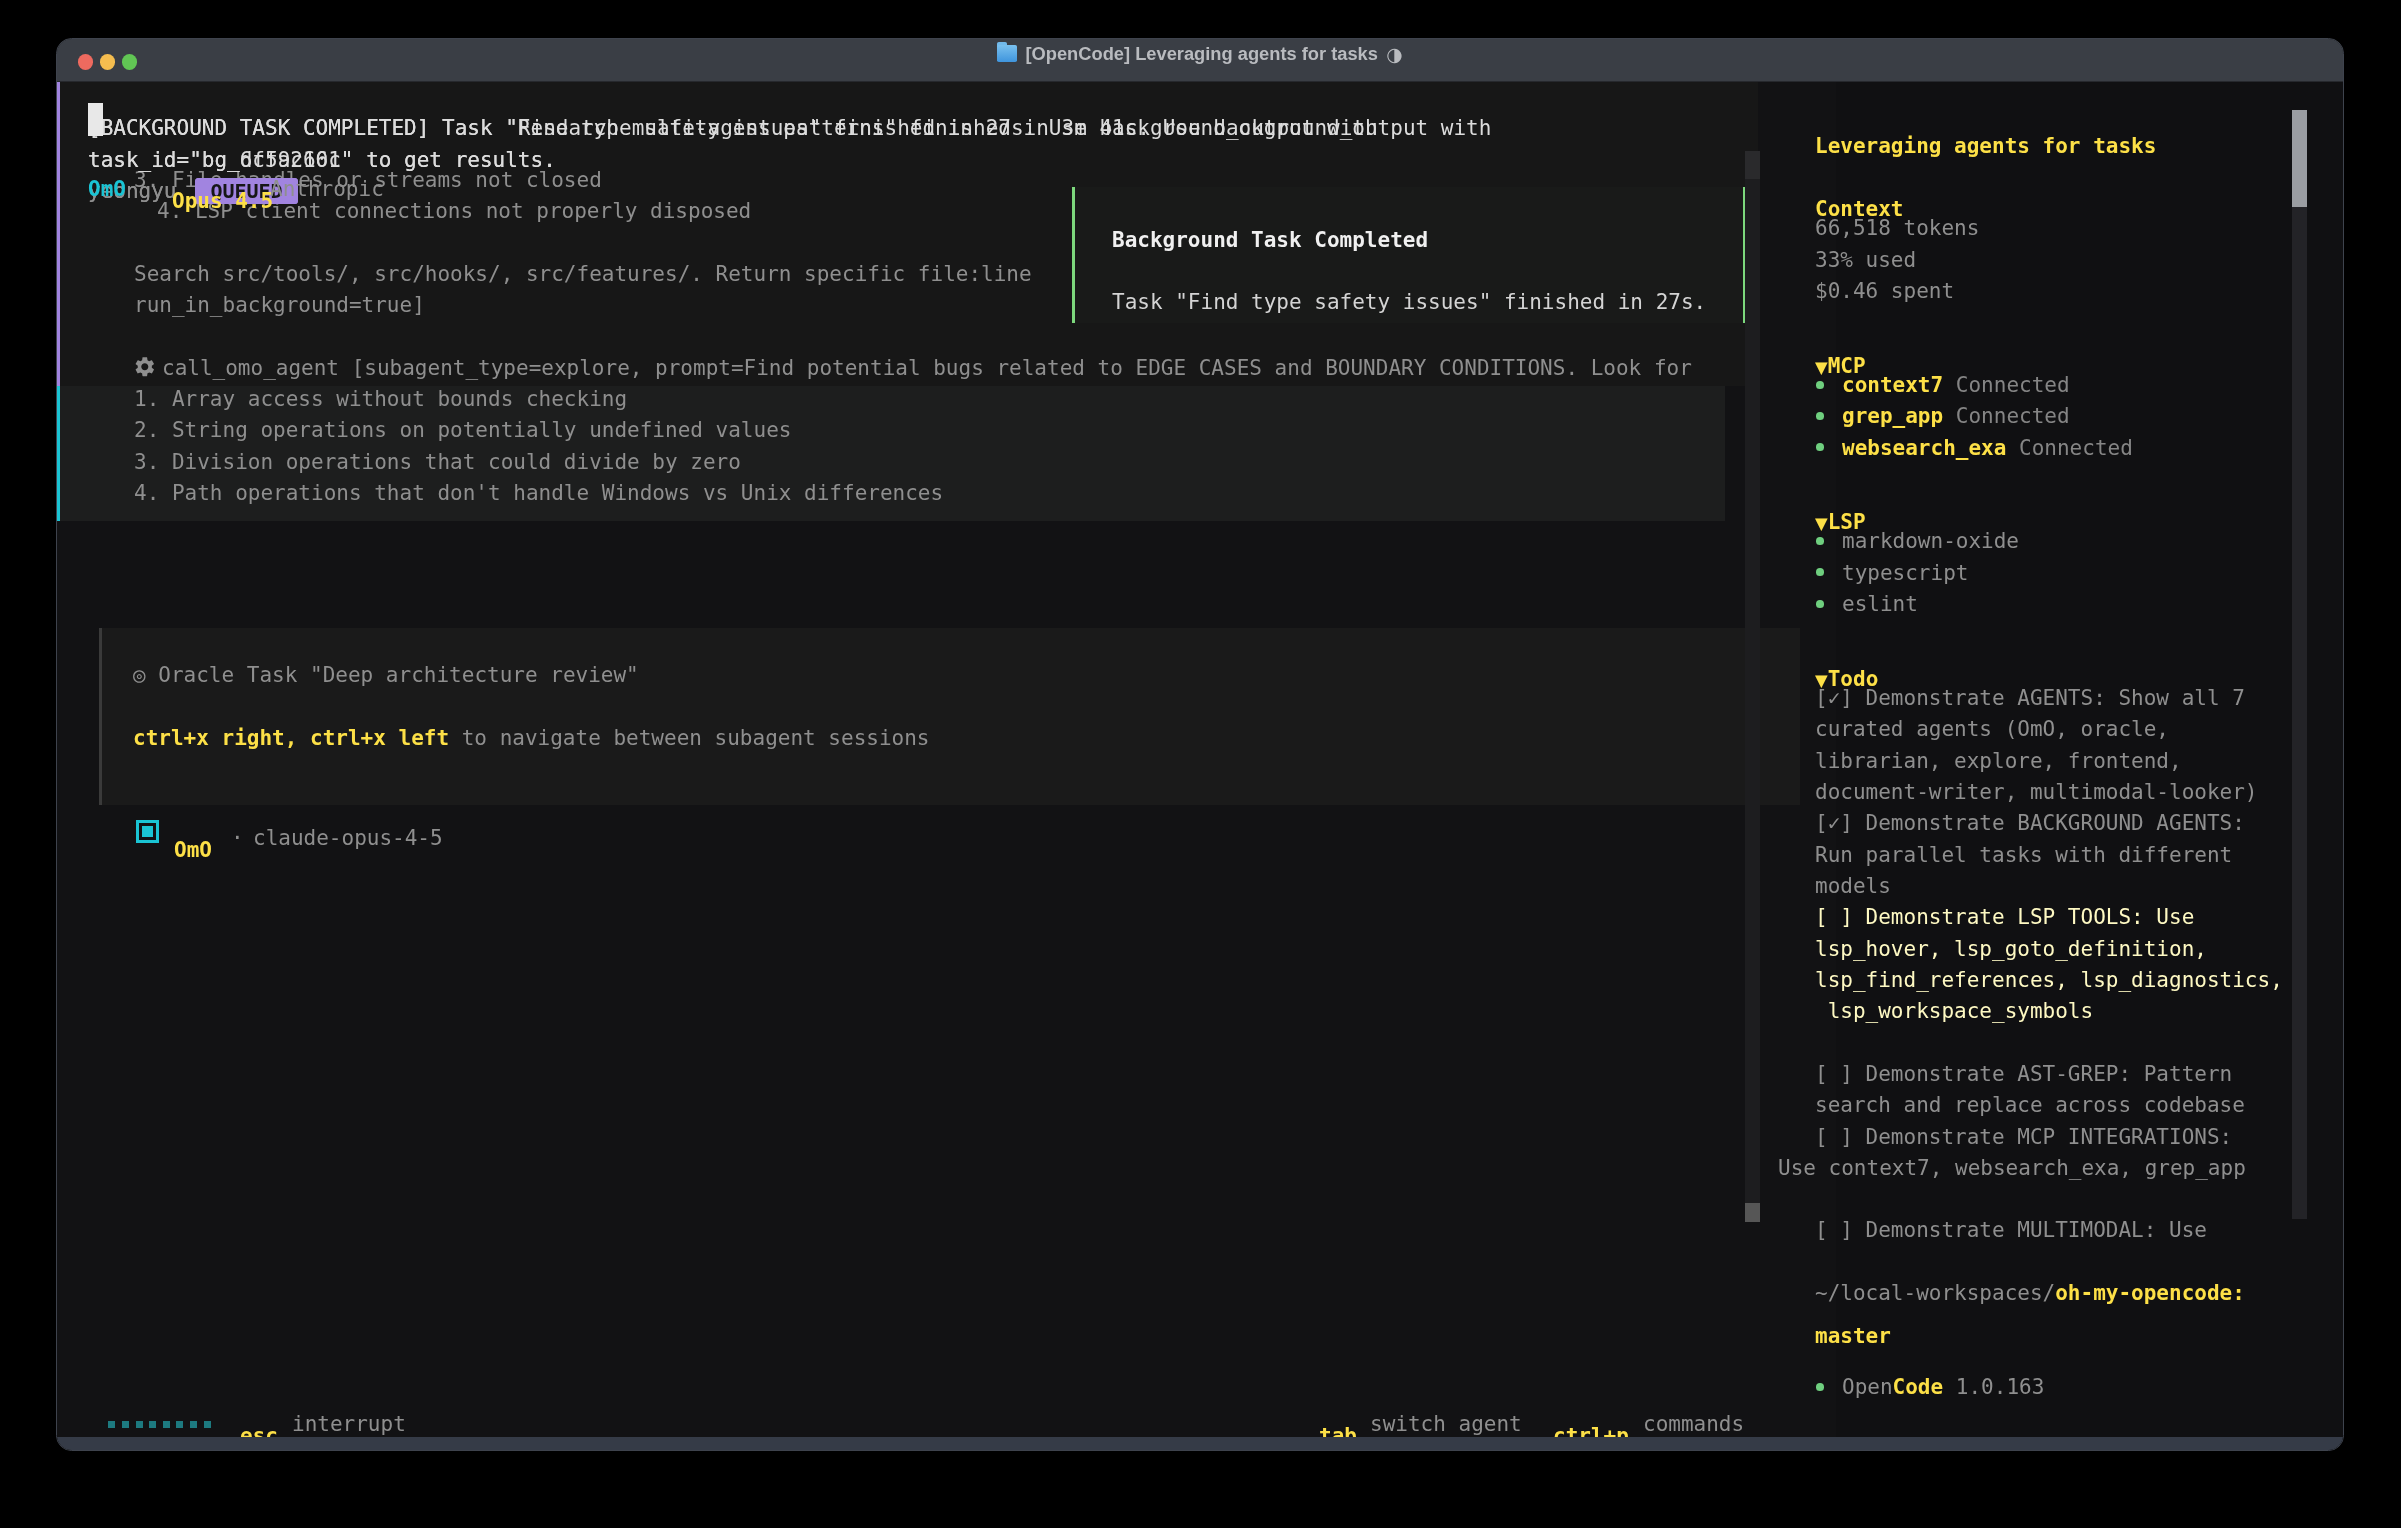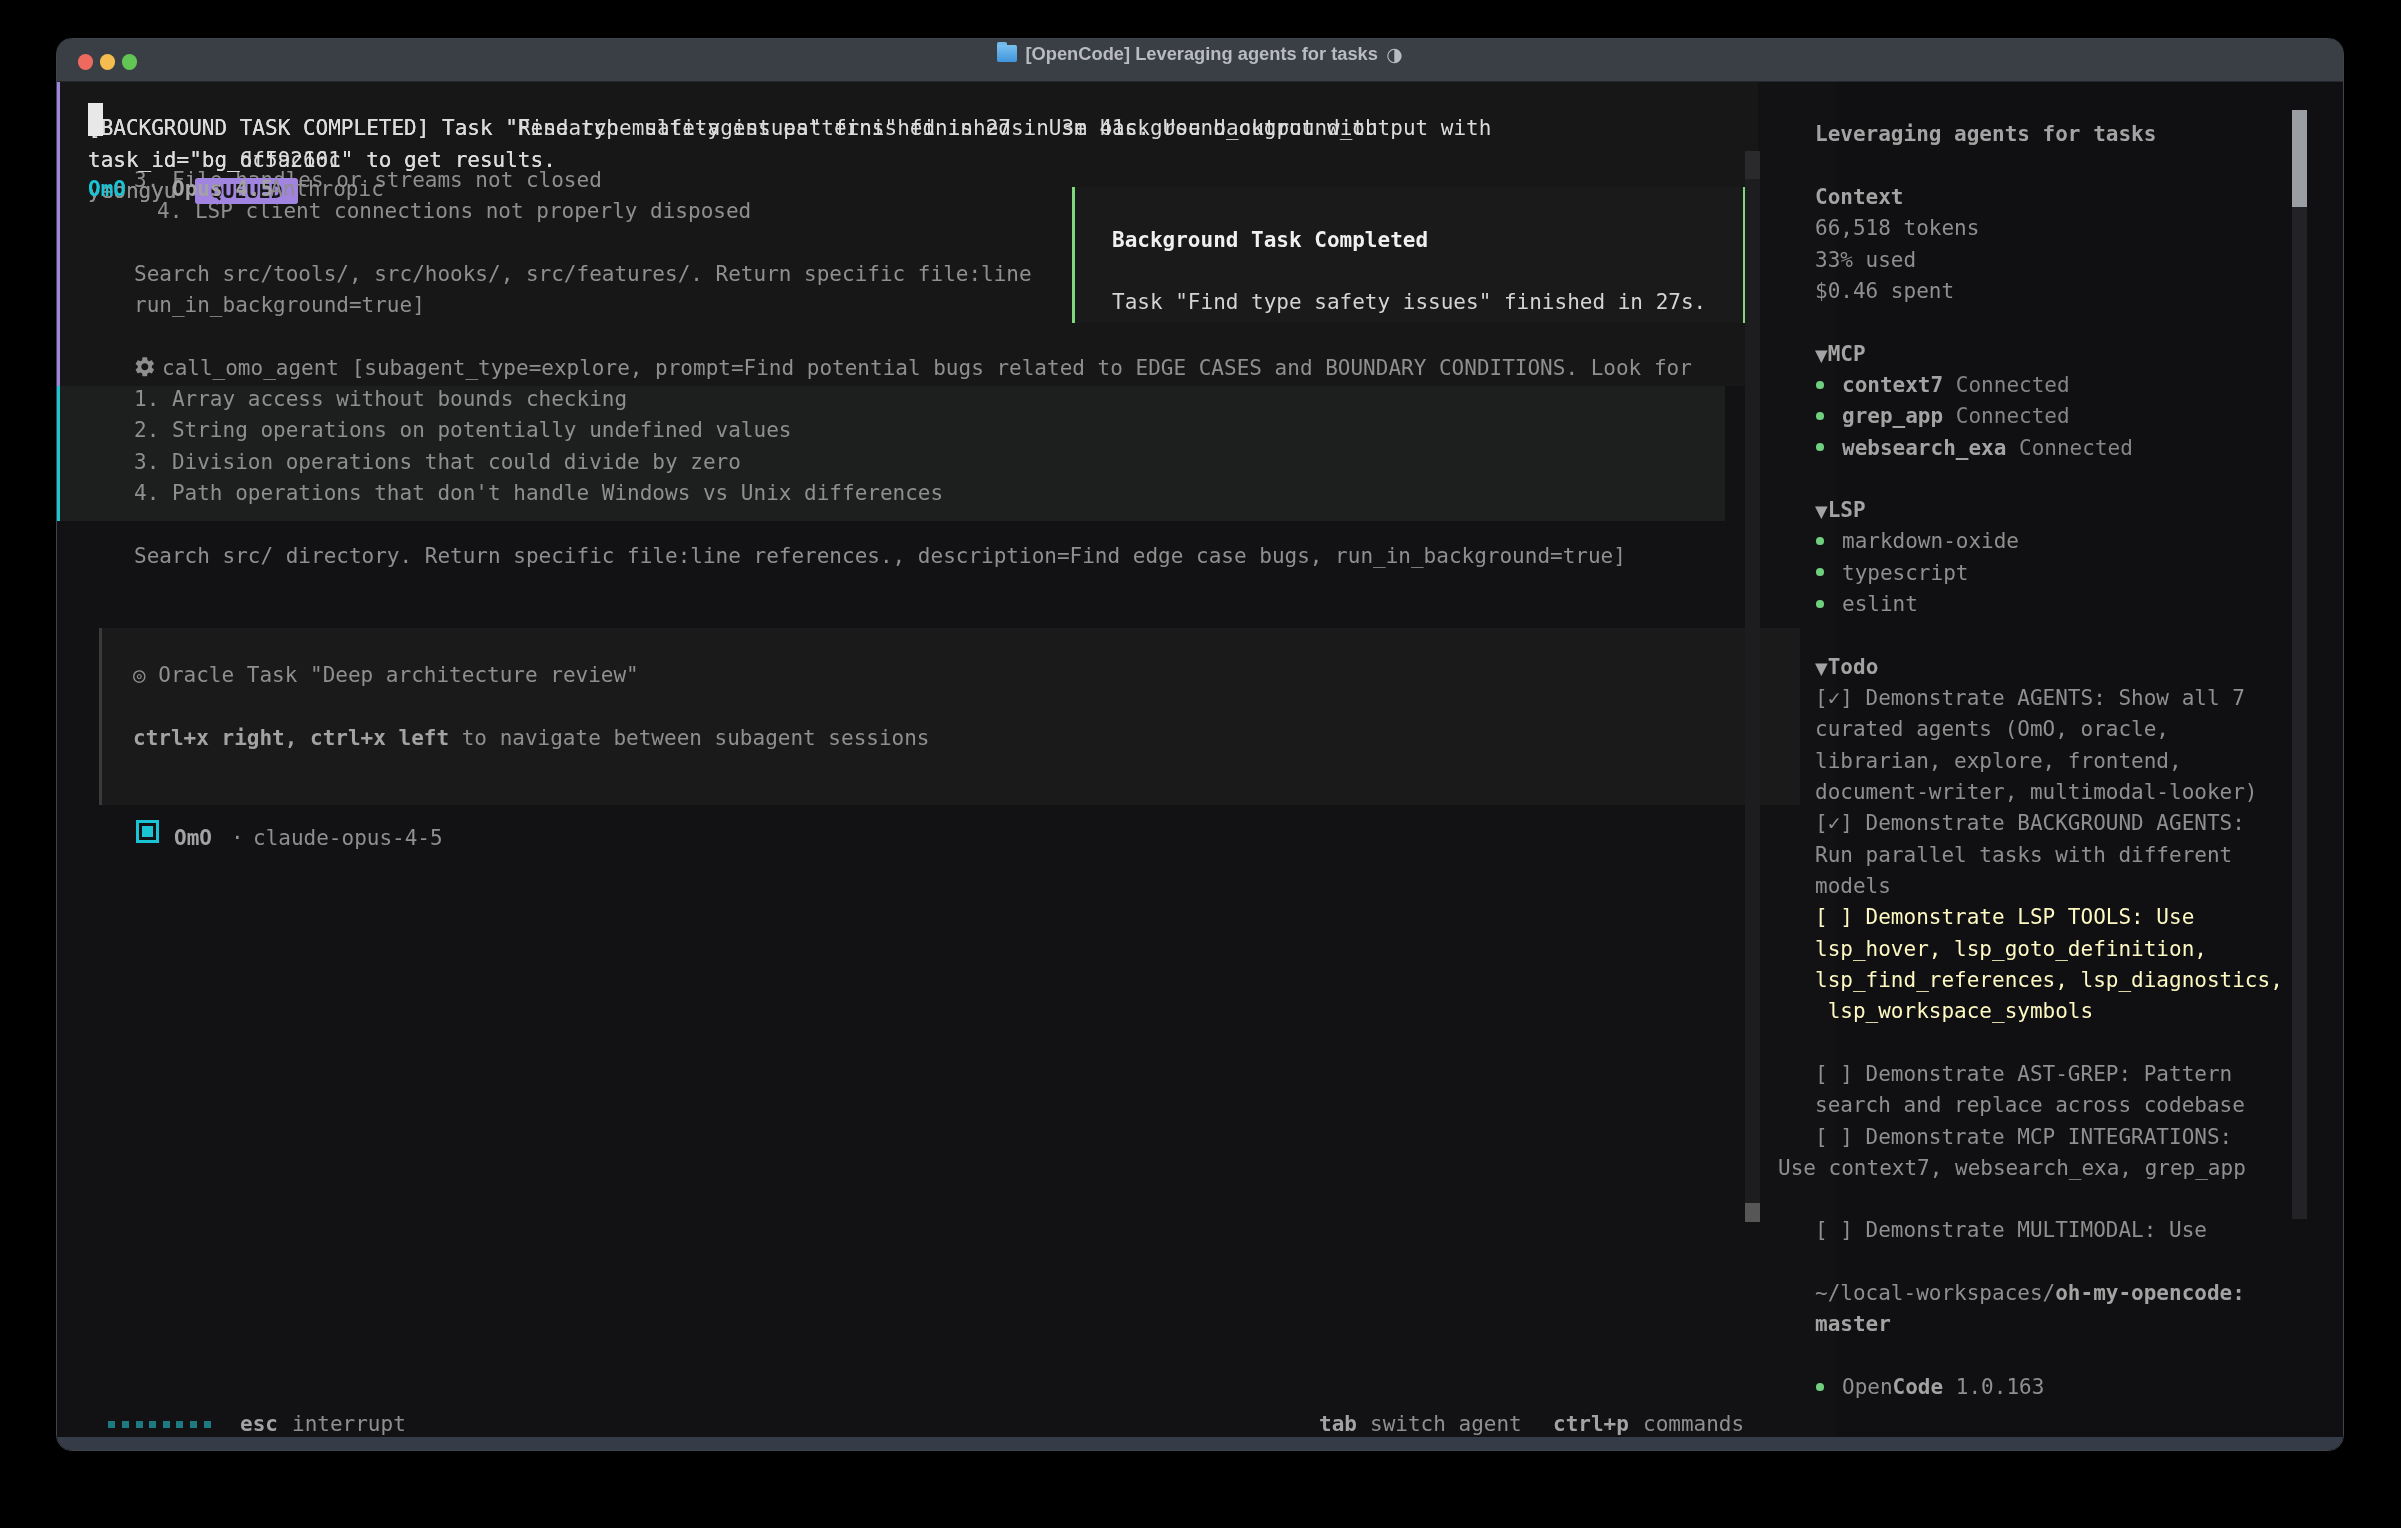--- a/index.html
+++ b/index.html
@@ -28,21 +28,21 @@
   }
   #folder-icon { position:relative; width:20px; height:16.5px; }
   #folder-icon .tab  { position:absolute; left:0; top:-3.5px; width:9.5px; height:5.9px; background:#71b9ea; border-radius:1.8px 1.8px 0 0; }
   #folder-icon .body { position:absolute; left:0; top:0; width:20px; height:16.5px; background:linear-gradient(#79c0ee,#3f95dd); border-radius:1.8px; }
   #title-session-icon { font-family:"DejaVu Sans",sans-serif; font-weight:normal; font-size:19px; color:#b9bbbf; }
 
   
   .line { position:absolute; white-space:pre; font-size:21px; line-height:31px; height:31px; }
   .t-gray  { color:#8f8f8f; }
   .t-dim   { color:#858585; }
-  .t-white { color:#a3a3a3; }
+  .t-white { color:#fde047;margin-top:12px; }
   .t-bright{ color:#f0f0f0; }
   .t-msg   { color:#dcdcdc; }
   .t-green { color:#fef9c3; }
   .t-cyan  { color:#1ac4d4; }
   .bold { font-weight:bold; }
 
   
   #main { position:absolute; left:0; top:43px; width:1779px; height:1371px; background:#121214; }
 
   .panel { position:absolute; background:#1a1a1a; }
@@ -117,21 +117,20 @@
     <div class="line t-gray" style="left:77px; top:208px;">run_in_background=true]</div>
 
     <svg class="gear-svg" style="left:76px; top:273px;" viewBox="0 0 24 24">
         <path d="M19.14 12.94c.04-.3.06-.61.06-.94 0-.32-.02-.64-.07-.94l2.03-1.58c.18-.14.23-.41.12-.61l-1.92-3.32c-.12-.22-.37-.29-.59-.22l-2.39.96c-.5-.38-1.03-.7-1.62-.94L14.4 2.81c-.04-.24-.24-.41-.48-.41h-3.84c-.24 0-.43.17-.47.41L9.25 5.35c-.59.24-1.13.57-1.62.94l-2.39-.96c-.22-.08-.47 0-.59.22L2.74 8.87c-.12.21-.08.47.12.61l2.03 1.58c-.05.3-.09.63-.09.94s.02.64.07.94l-2.03 1.58c-.18.14-.23.41-.12.61l1.92 3.32c.12.22.37.29.59.22l2.39-.96c.5.38 1.03.7 1.62.94l.36 2.54c.05.24.24.41.48.41h3.84c.24 0 .44-.17.47-.41l.36-2.54c.59-.24 1.13-.56 1.62-.94l2.39.96c.22.08.47 0 .59-.22l1.92-3.32c.12-.22.07-.47-.12-.61l-2.01-1.58zM12 15.6c-1.98 0-3.6-1.62-3.6-3.6s1.62-3.6 3.6-3.6 3.6 1.62 3.6 3.6-1.62 3.6-3.6 3.6z"></path>
       </svg>
     <div class="line t-gray" style="left:105px; top:271px; width:1595px; overflow:hidden;">call_omo_agent [subagent_type=explore, prompt=Find potential bugs related to EDGE CASES and BOUNDARY CONDITIONS. Look for</div>
     <div class="line t-gray" style="left:77px; top:302px;">1. Array access without bounds checking</div>
     <div class="line t-gray" style="left:77px; top:333px;">2. String operations on potentially undefined values</div>
     <div class="line t-gray" style="left:77px; top:365px;">3. Division operations that could divide by zero</div>
     <div class="line t-gray" style="left:77px; top:396px;">4. Path operations that don't handle Windows vs Unix differences</div>
-    <div class="line t-gray" style="left:77px; top:459px;">Search src/ directory. Return specific file:line references., description=Find edge case bugs, run_in_background=true]</div>
 
     <div id="notification">
       <div class="line t-bright bold" style="left:37px; top:38px;">Background Task Completed</div>
       <div class="line" style="left:37px; top:100px; color:#d4d4d4;">Task "Find type safety issues" finished in 27s.</div>
     </div>
 
     <div id="oracle-panel" class="panel">
       <span class="line t-gray" style="left:31px; top:32px;"><span>◎</span><span> Oracle Task "Deep architecture review"</span></span>
       <span class="line" style="left:31px; top:95px;"><span class="t-white bold">ctrl+x right, ctrl+x left</span><span class="t-gray"> to navigate between subagent sessions</span></span>
     </div>

